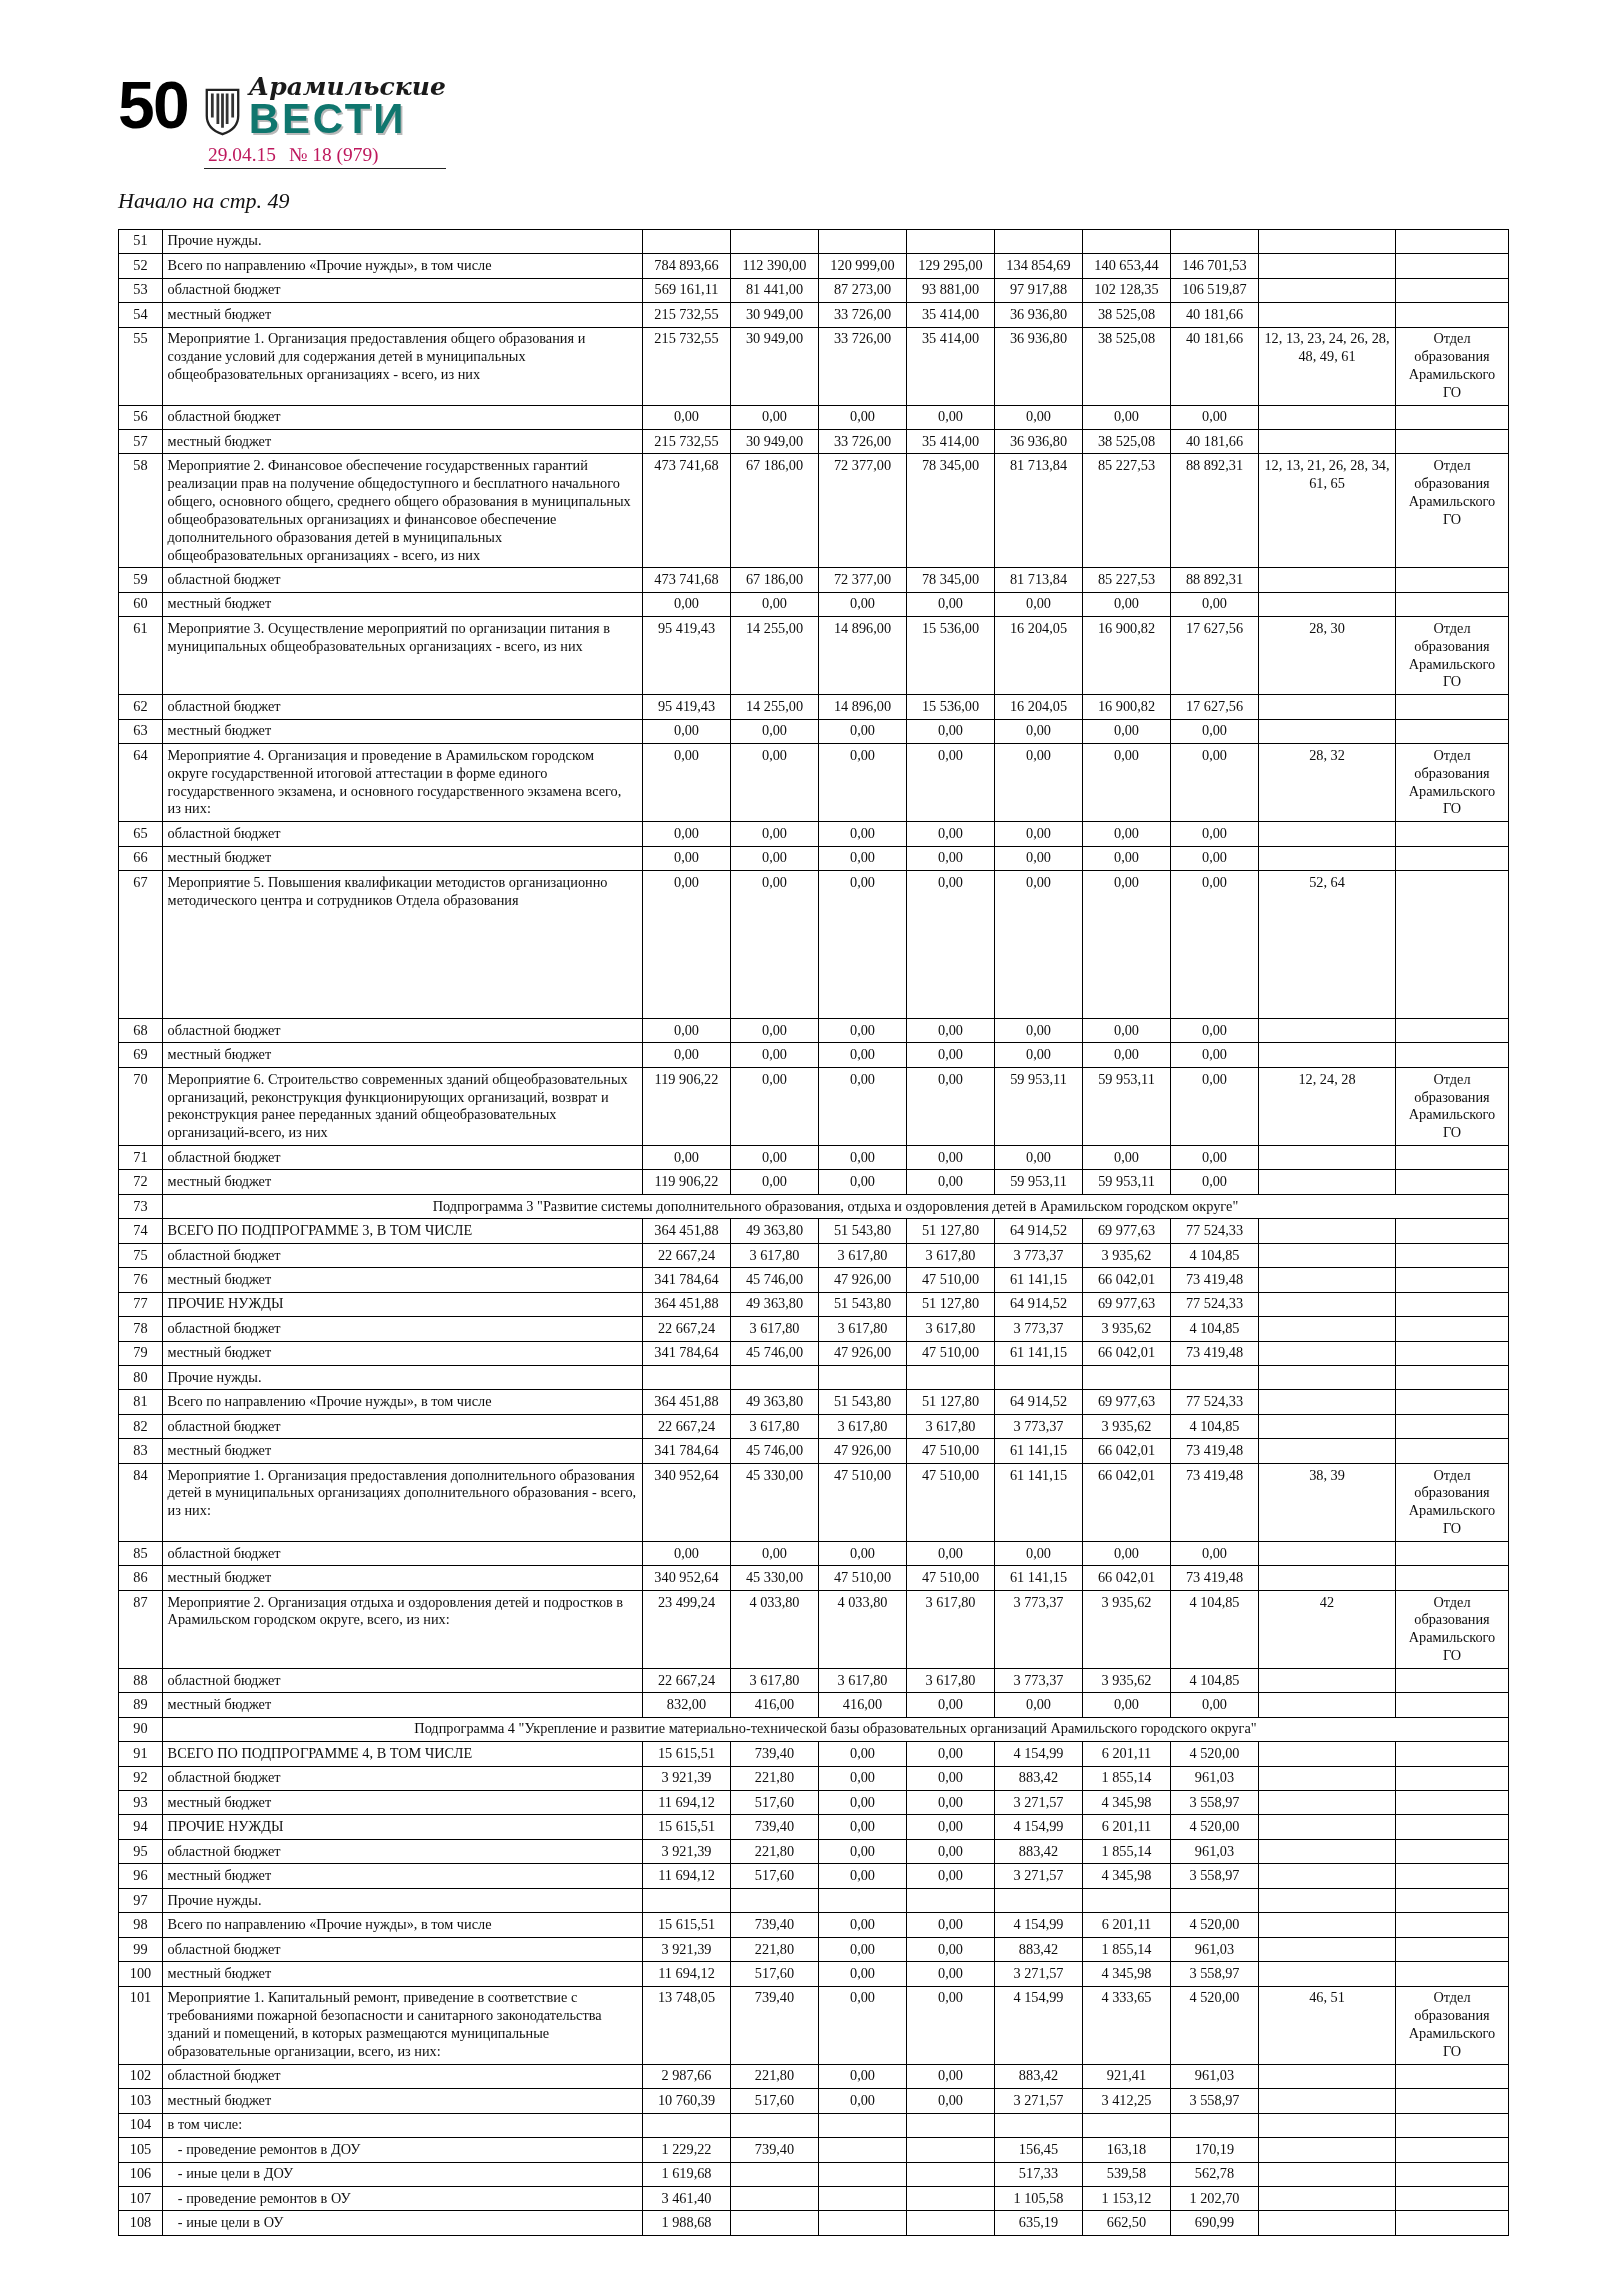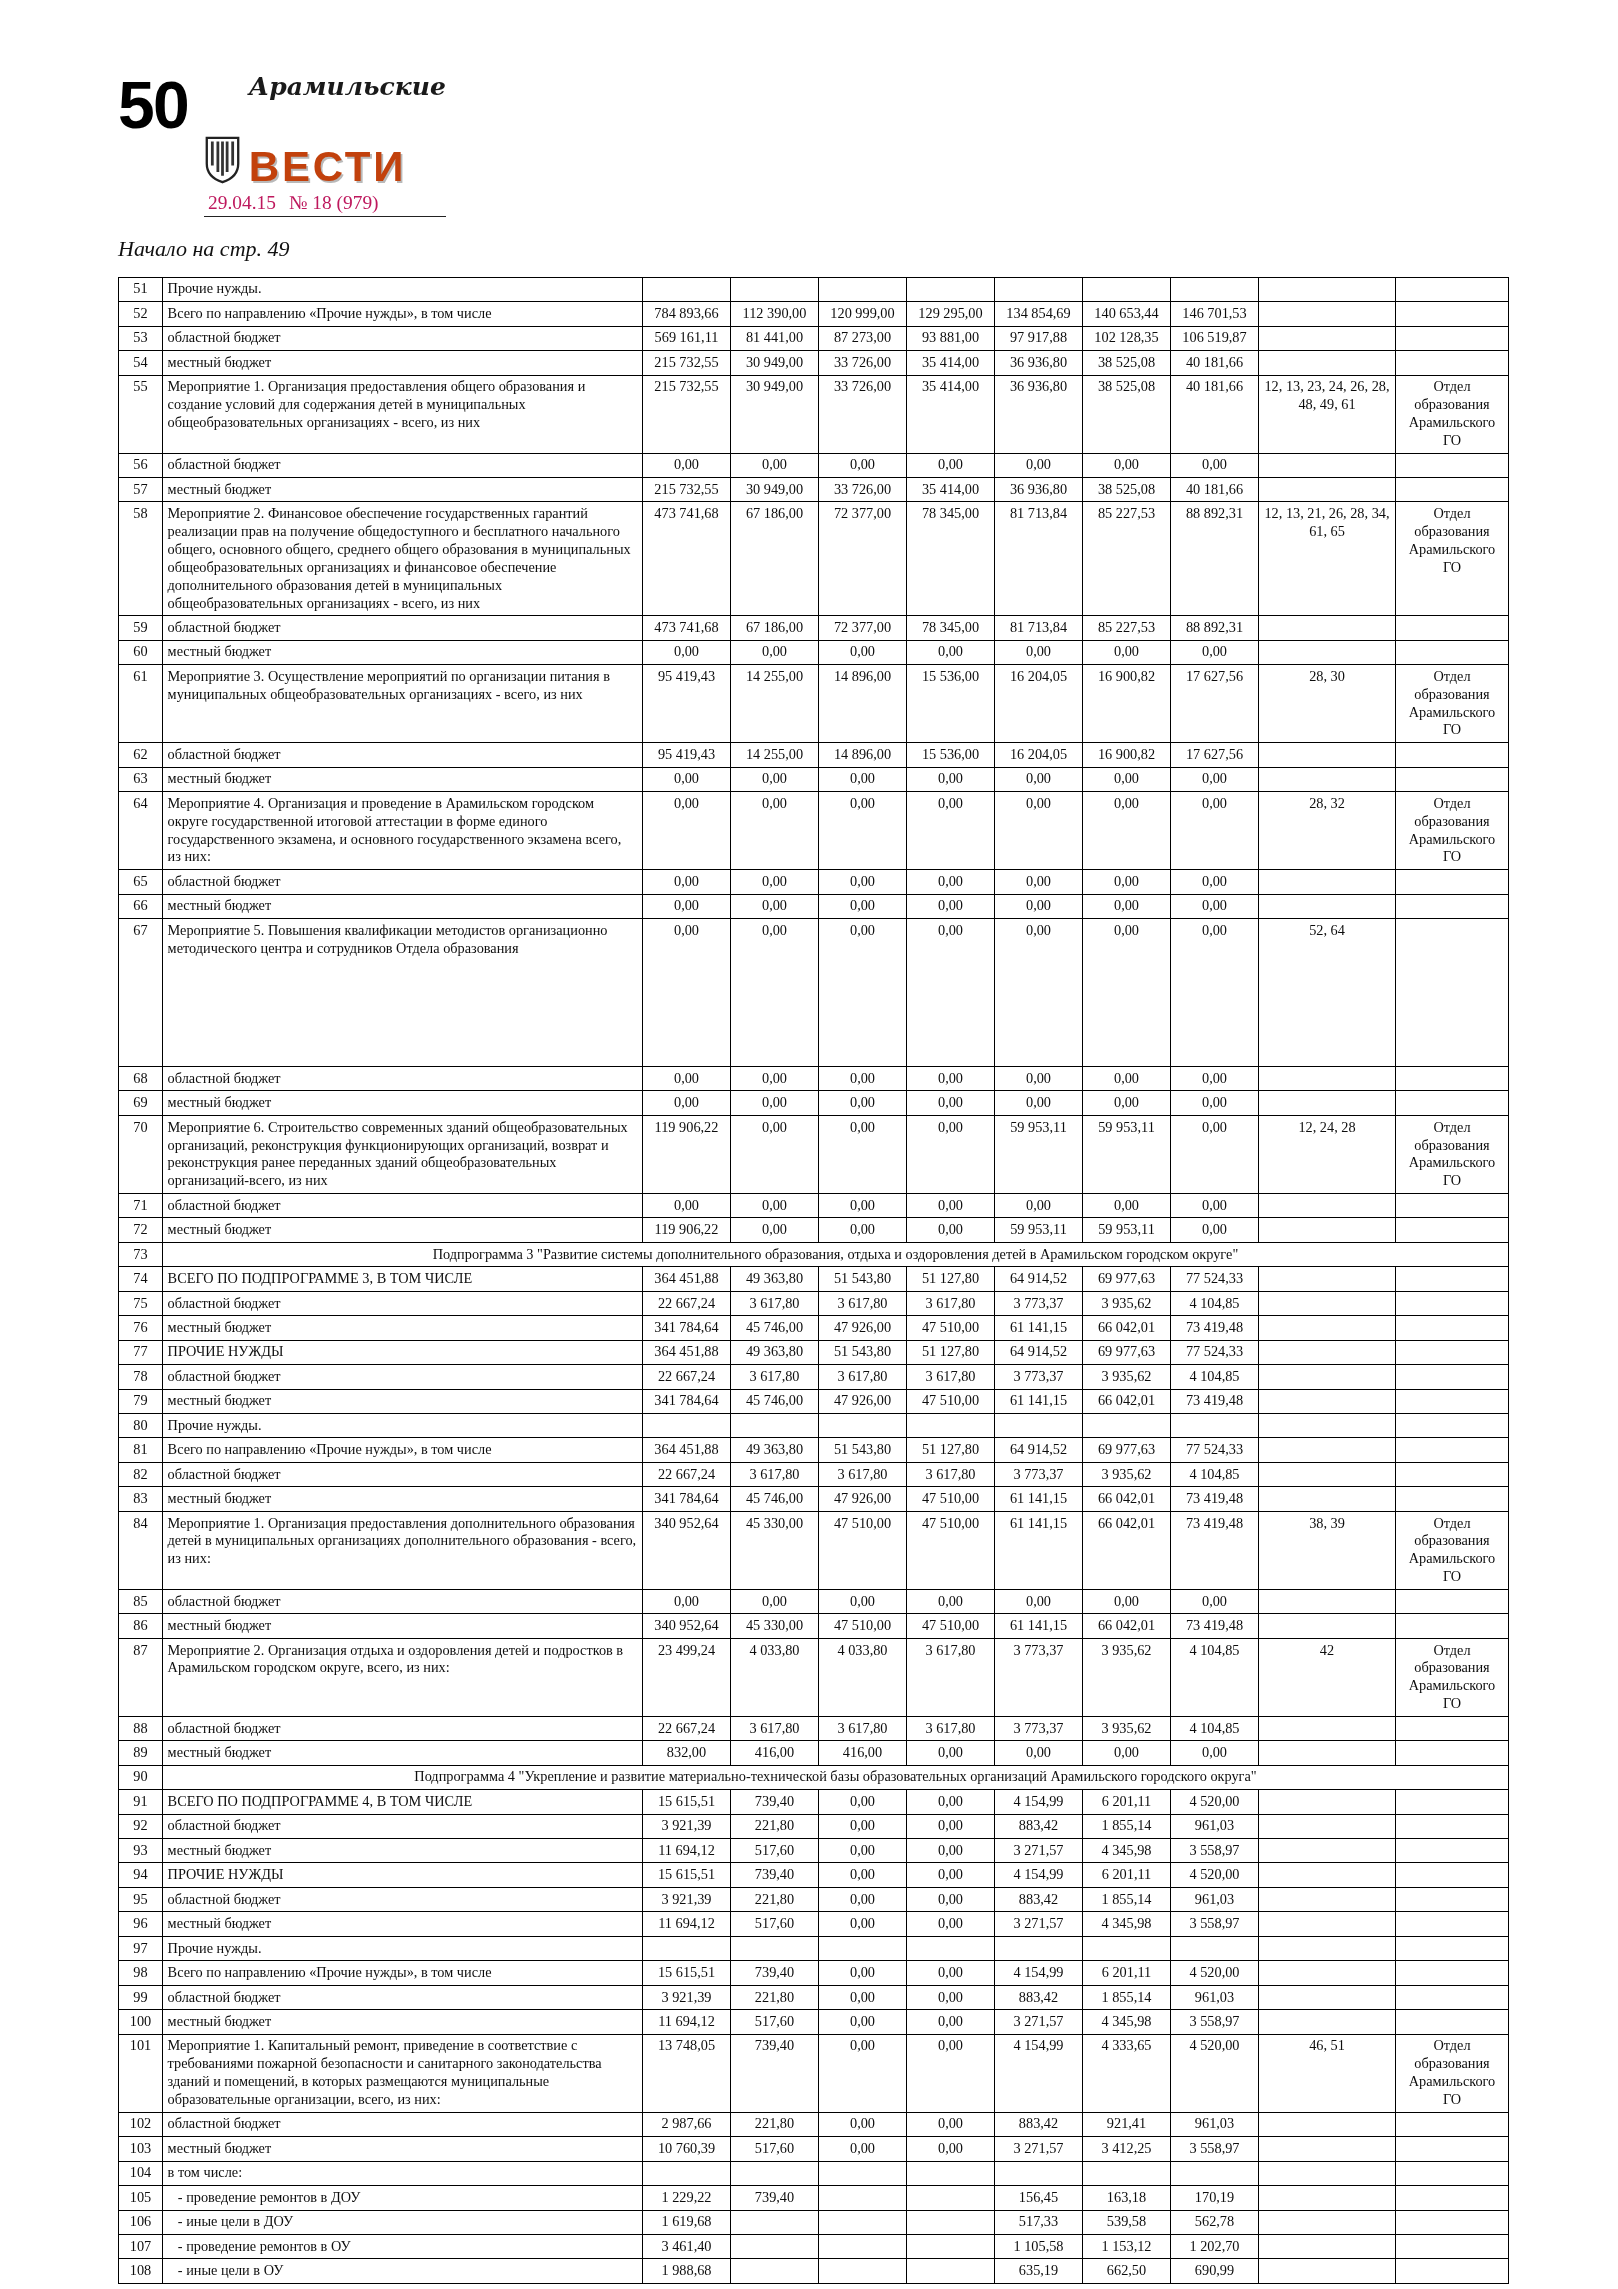--- a/index.html
+++ b/index.html
@@ -18,23 +18,22 @@
   .brand-block{display:inline-block;border-bottom:1.8px solid #222;padding-bottom:2px;}
   .brand-row{display:flex;align-items:flex-end;gap:7.4px;}
   .crest{flex:0 0 auto;margin-bottom:1.8px;}
   .brand-text{display:flex;flex-direction:column;}
   .brand-top{
     font-style:italic;font-weight:bold;font-size:25px;line-height:1;
     font-family:"DejaVu Serif","Liberation Serif",serif;color:#1a1a1a;
   }
   .brand-main{
     font-family:"Liberation Sans","DejaVu Sans",sans-serif;
-    font-weight:bold;font-size:42px;line-height:0.95;letter-spacing:2.8px;color:#c2410c;
+    font-weight:bold;font-size:42px;line-height:0.95;letter-spacing:2.8px;color:#0f766e;
     text-shadow:1.8px 1.8px 0 #b9b9b9;
-    margin-top:48px;
   }
   .dateline{margin-top:5.5px;font-size:19.4px;color:#be185d;padding-left:3.7px;}
   .dateline span{margin-right:13px;}
   .continuation{
     margin-top:18.5px;font-style:italic;font-size:22px;color:#111;
   }
   
   table.budget{
     border-collapse:collapse;table-layout:fixed;
     margin:14.8px 0 37px 118px;width:1387px;

